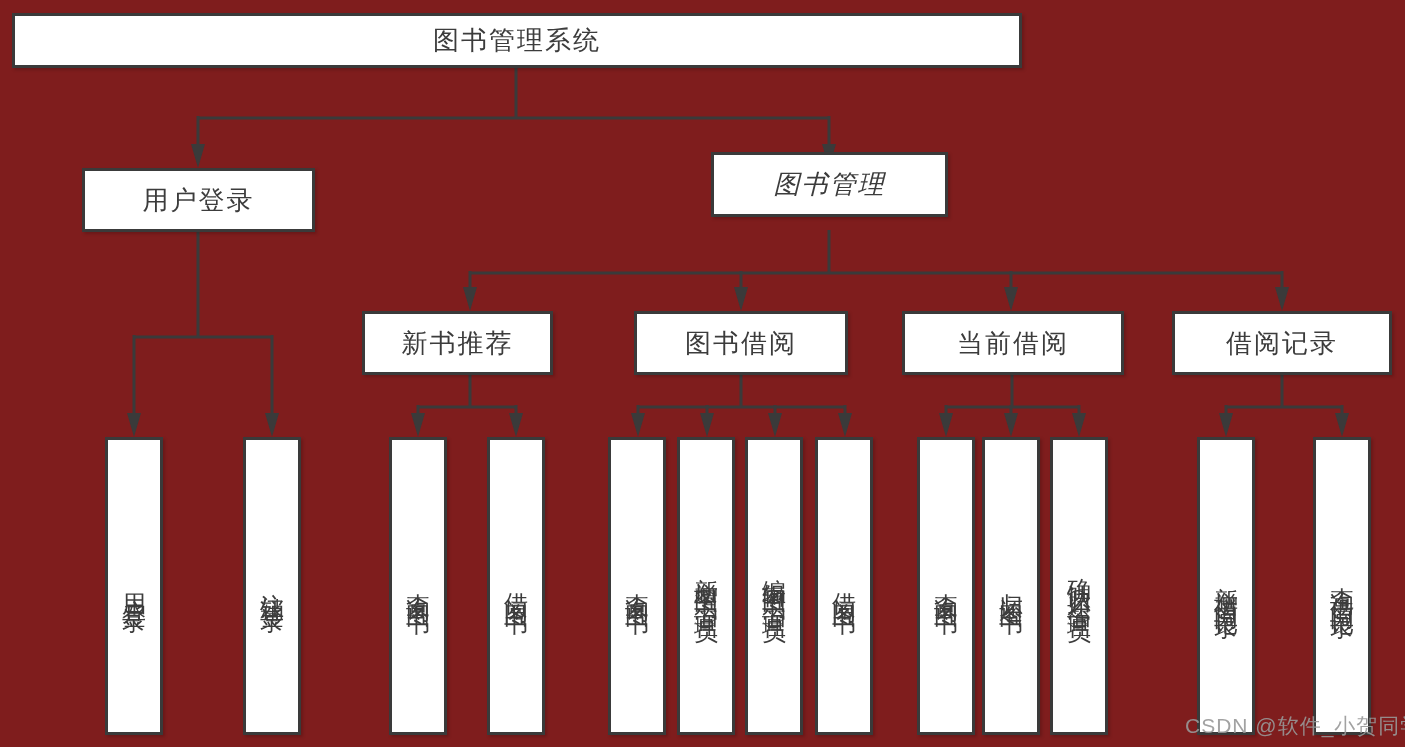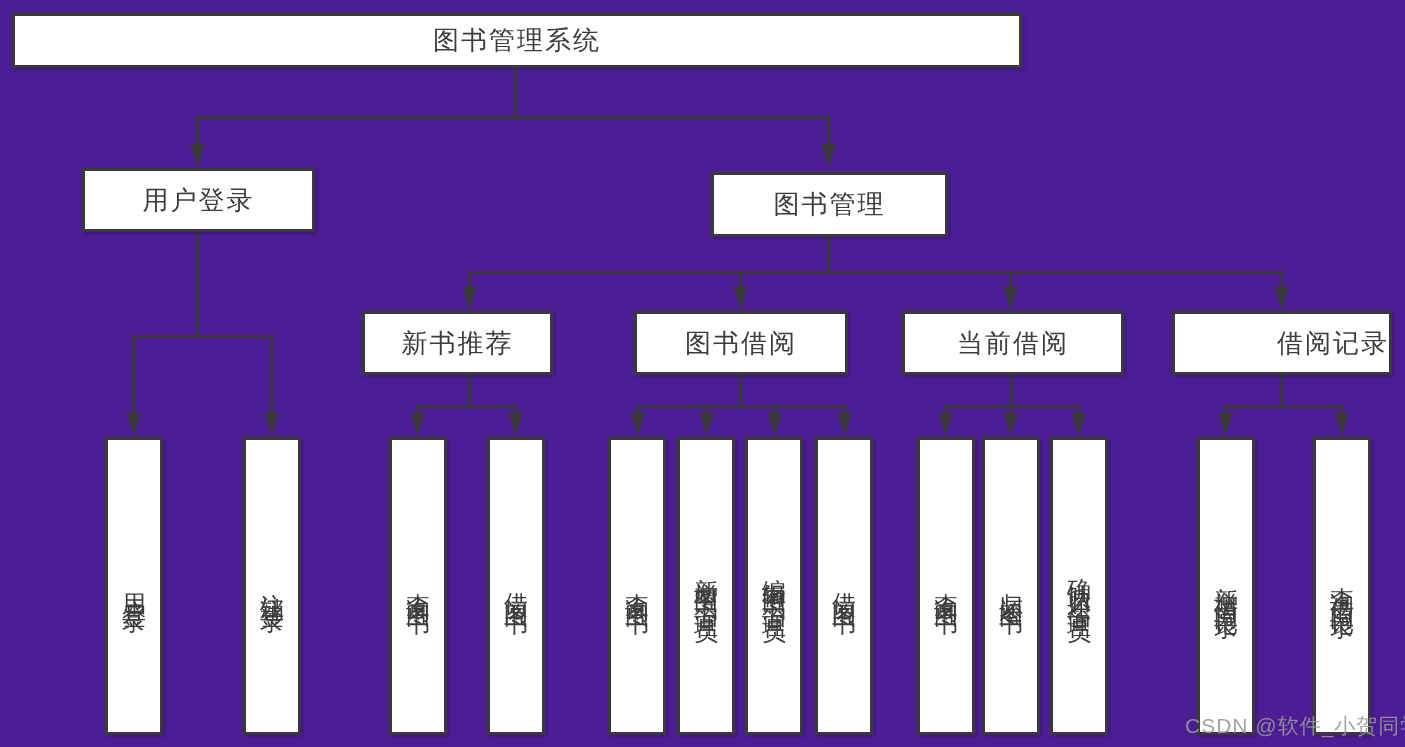--- a/index.html
+++ b/index.html
@@ -4,21 +4,21 @@
 <style>
   html, body {
     margin: 0;
     padding: 0;
     background: #ffffff;
   }
   .stage {
     position: relative;
     width: 1405px;
     height: 747px;
-    background: #4c1d95;
+    background: #7f1d1d;
     font-family: "Liberation Sans", "DejaVu Sans", sans-serif;
     overflow: hidden;
   }
   svg.connectors {
     position: absolute;
     left: 0; top: 0;
     width: 1405px; height: 747px;
     z-index: 1;
   }
   .node {
@@ -46,25 +46,25 @@
   }
   .vbox .vtext {
     writing-mode: vertical-rl;
     text-orientation: mixed;
     letter-spacing: 6px;
     line-height: 1;
   }
   
   .box-root            { left: 12px;   top: 13px;  width: 1010px; height: 55px; }
   .box-user-login      { left: 82px;   top: 168px; width: 233px;  height: 64px; }
-  .box-book-mgmt       { left: 711px;  top: 172px; width: 237px;  height: 65px; }
+  .box-book-mgmt       { left: 711px;  top: 152px; width: 237px;  height: 65px; font-style: italic; }
   .box-new-book-rec    { left: 362px;  top: 311px; width: 191px;  height: 64px; }
   .box-book-borrowing  { left: 634px;  top: 311px; width: 214px;  height: 64px; }
   .box-current-borrow  { left: 902px;  top: 311px; width: 222px;  height: 64px; }
-  .box-borrow-records  { left: 1172px; top: 311px; width: 220px;  height: 64px; justify-content: flex-end; }
+  .box-borrow-records  { left: 1172px; top: 311px; width: 220px;  height: 64px; }
   
   .leaf-user-login   { left: 105px; }
   .leaf-logout       { left: 243px; }
   .leaf-rec-query    { left: 389px; }
   .leaf-rec-borrow   { left: 487px; }
   .leaf-bb-query     { left: 608px; }
   .leaf-bb-add       { left: 677px; }
   .leaf-bb-edit      { left: 745px; }
   .leaf-bb-borrow    { left: 815px; }
   .leaf-cb-query     { left: 917px; }

